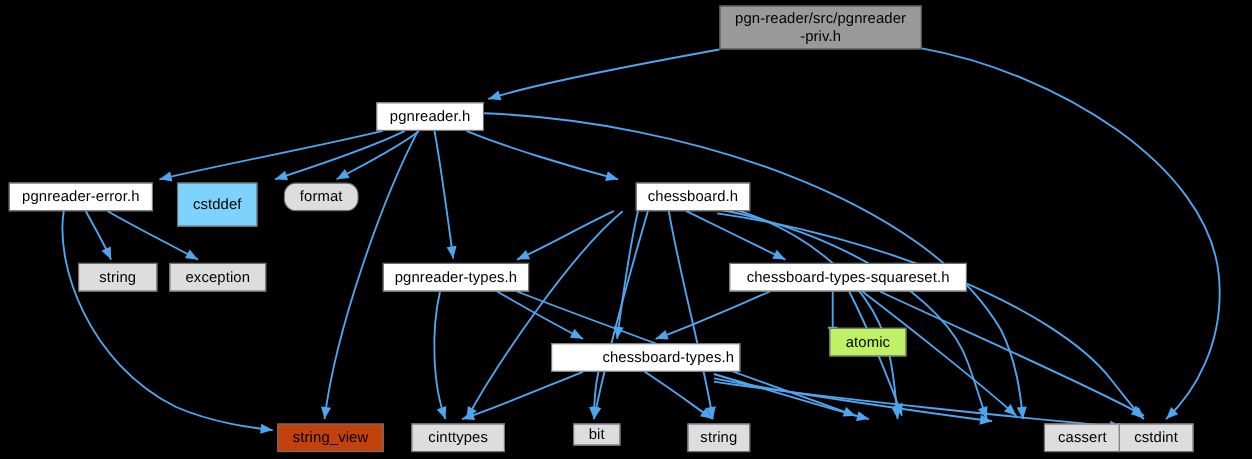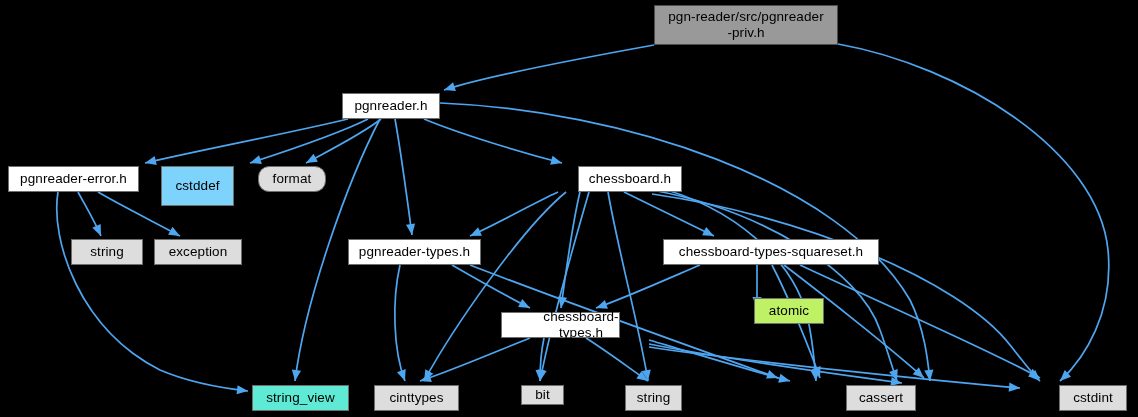--- a/index.html
+++ b/index.html
@@ -139,21 +139,21 @@
     <div class="gnode root" style="left: 654px; top: 5px; width: 184px; height: 40px; background: rgb(153, 153, 153);">pgn-reader/src/pgnreader
 -priv.h</div>
     <div class="gnode local" style="left: 8px; top: 166px; width: 131px; height: 26px; background: rgb(255, 255, 255);">pgnreader-error.h</div>
     <div class="gnode system" style="left: 161px; top: 166px; width: 73px; height: 40px; background: #7dd3fc;">cstddef</div>
     <div class="gnode system" style="left: 258px; top: 166px; width: 68px; height: 26px; background: rgb(221, 221, 221); border-radius: 11px;">format</div>
     <div class="gnode local" style="left: 548px; top: 166px; width: 104px; height: 26px; background: rgb(255, 255, 255); margin-left: 30px;">chessboard.h</div>
     <div class="gnode system" style="left: 71px; top: 239px; width: 72px; height: 26px; background: rgb(221, 221, 221);">string</div>
     <div class="gnode system" style="left: 154px; top: 239px; width: 88px; height: 26px; background: rgb(221, 221, 221);">exception</div>
     <div class="gnode local" style="left: 663px; top: 239px; width: 216px; height: 26px; background: rgb(255, 255, 255);">chessboard-types-squareset.h</div>
     <div class="gnode local" style="left: 348px; top: 239px; width: 133px; height: 26px; background: rgb(255, 255, 255);">pgnreader-types.h</div>
-    <div class="gnode local" style="left: 501px; top: 312px; width: 119px; height: 26px; background: rgb(255, 255, 255); padding-left: 41px;">chessboard-types.h</div>
+    <div class="gnode local" style="left: 501px; top: 312px; width: 172px; height: 26px; background: rgb(255, 255, 255); padding-left: 41px;">chessboard-types.h</div>
     <div class="gnode system" style="left: 722px; top: 298px; width: 70px; height: 26px; background: #bef264; margin-left: 32px;">atomic</div>
-    <div class="gnode system" style="left: 252px; top: 385px; width: 97px; height: 26px; background: #5eead4;">string_view</div>
+    <div class="gnode system" style="left: 252px; top: 385px; width: 97px; height: 26px; background: #c2410c;">string_view</div>
     <div class="gnode system" style="left: 374px; top: 385px; width: 85px; height: 26px; background: rgb(221, 221, 221);">cinttypes</div>
     <div class="gnode system" style="left: 521px; top: 385px; width: 43px; height: 20px; background: rgb(221, 221, 221);">bit</div>
     <div class="gnode system" style="left: 625px; top: 385px; width: 57px; height: 26px; background: rgb(221, 221, 221);">string</div>
-    <div class="gnode system" style="left: 846px; top: 385px; width: 70px; height: 26px; background: rgb(221, 221, 221);">cassert</div>
-    <div class="gnode system" style="left: 1017px; top: 385px; width: 68px; height: 26px; background: rgb(221, 221, 221); margin-left: 42px;">cstdint</div>
+    <div class="gnode system" style="left: 949px; top: 385px; width: 70px; height: 26px; background: rgb(221, 221, 221);">cassert</div>
+    <div class="gnode system" style="left: 1017px; top: 385px; width: 68px; height: 26px; background: rgb(221, 221, 221);">cstdint</div>
   </div>
 
 </body></html>

